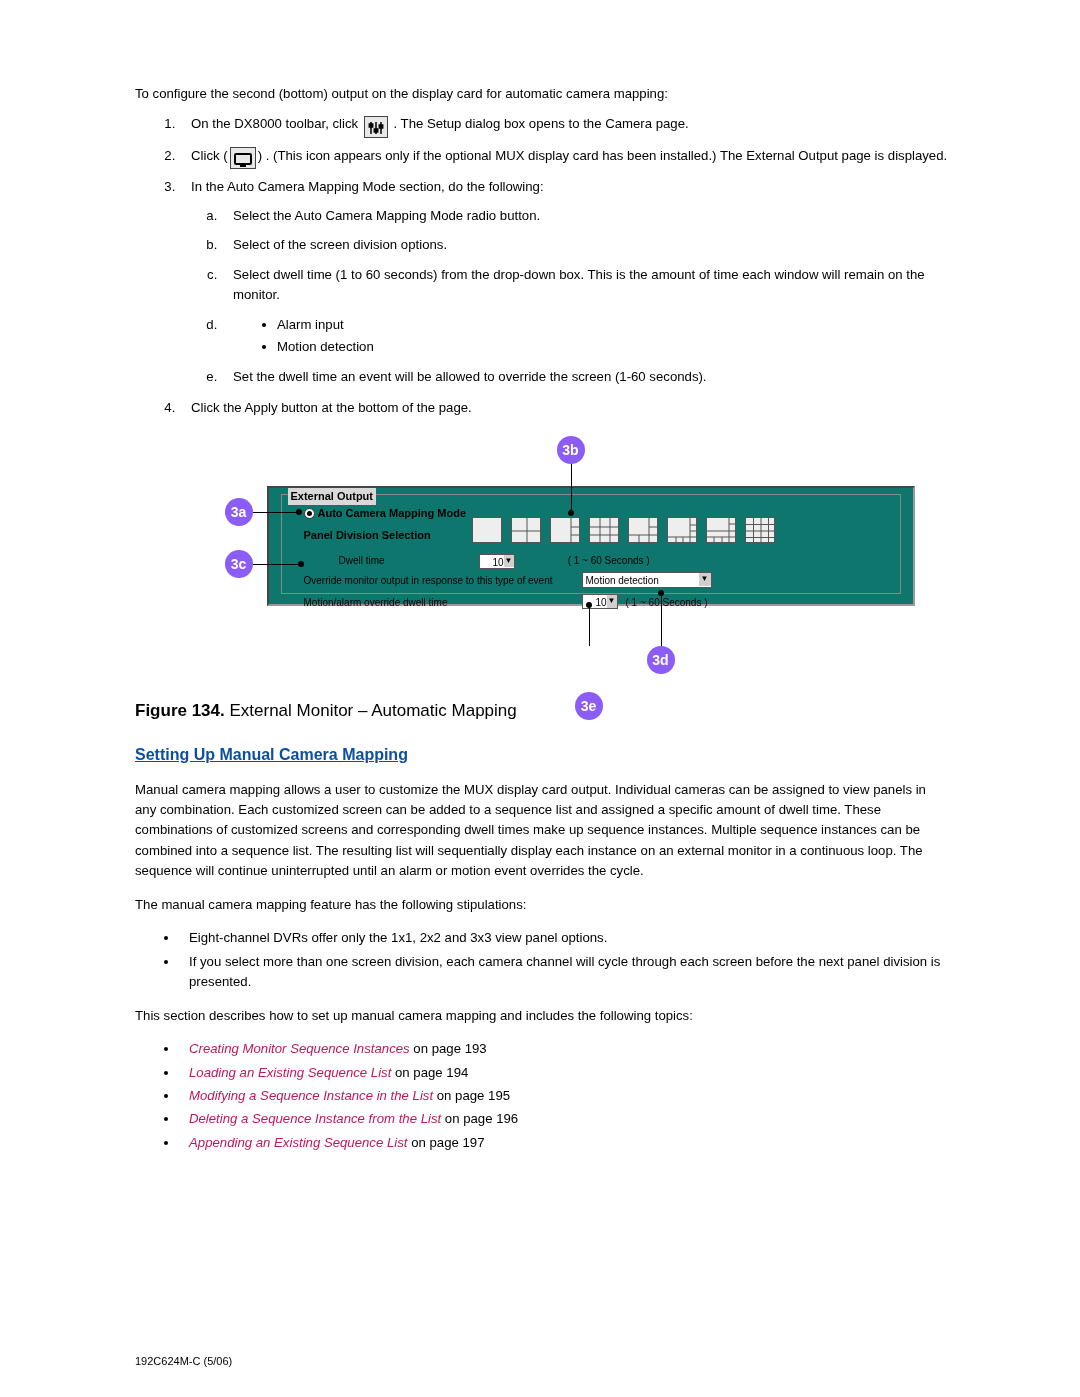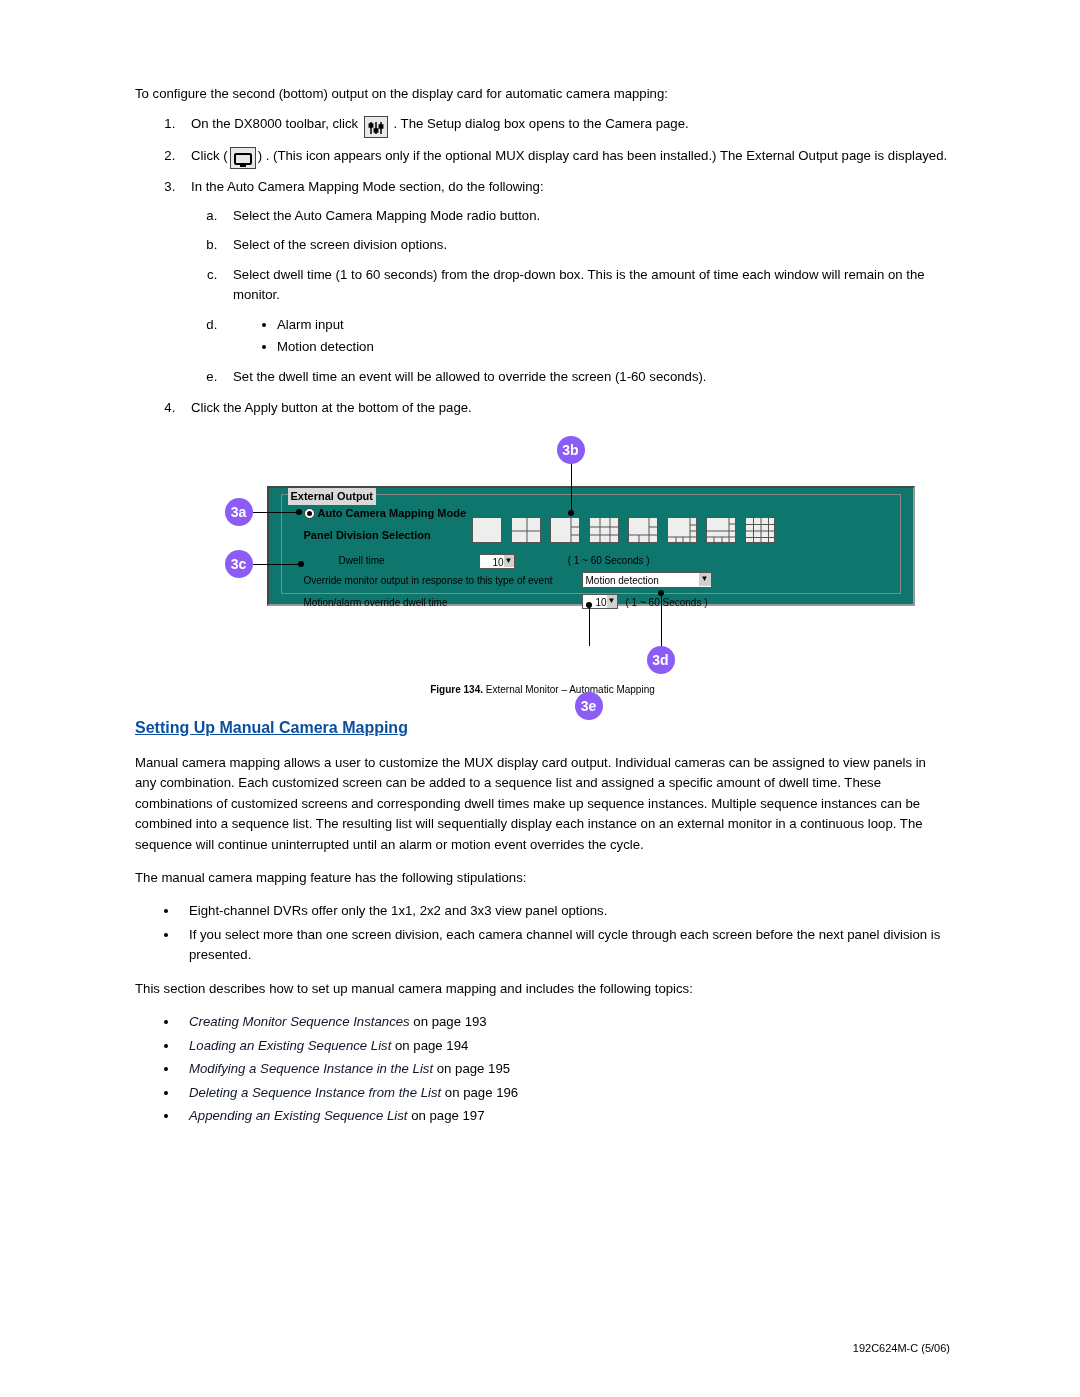--- a/index.html
+++ b/index.html
@@ -68,30 +68,30 @@
   .ma-fld::after{content:"▼"; position:absolute; right:0; top:0; font-size:8px; background:#d0d0d0; width:10px; text-align:center;}
   .ma-hint { position:absolute; left:344px; top:100px; font-size:10px;}
 
   .callout { position:absolute; width:28px; height:28px; background:#8b5cf6; color:#fff; border-radius:50%; display:flex; align-items:center; justify-content:center; font-weight:bold; font-size:14px;}
   .c3a { left:58px; top:62px;} .l3a{ position:absolute; left:86px; top:76px; width:45px; height:1px; background:#000;} .d3a{position:absolute; left:129px; top:73px; width:6px;height:6px;background:#000;border-radius:50%;}
   .c3b { left:390px; top:0;} .l3b{ position:absolute; left:404px; top:28px; width:1px; height:48px; background:#000;} .d3b{position:absolute; left:401px; top:74px; width:6px;height:6px;background:#000;border-radius:50%;}
   .c3c { left:58px; top:114px;} .l3c{ position:absolute; left:86px; top:128px; width:47px; height:1px; background:#000;} .d3c{position:absolute; left:131px; top:125px; width:6px;height:6px;background:#000;border-radius:50%;}
   .c3d { left:480px; top:210px;} .l3d{ position:absolute; left:494px; top:158px; width:1px; height:52px; background:#000;} .d3d{position:absolute; left:491px; top:154px; width:6px;height:6px;background:#000;border-radius:50%;}
   .c3e { left:408px; top:212px;margin-top:44px;} .l3e{ position:absolute; left:422px; top:170px; width:1px; height:40px; background:#000;} .d3e{position:absolute; left:419px; top:166px; width:6px;height:6px;background:#000;border-radius:50%;}
 
-  .caption { text-align:center; font-size:10px; margin-top:8px; }
+  .caption { text-align:left; font-size:17px; margin-top:24px; }
   .caption b { font-weight:bold; }
 
   .section-head { color:#0a4fa0; font-weight:bold; font-size:16px; text-decoration:underline; margin:18px 0 12px 0; }
   .para { margin-bottom:13px; }
   ul.top { list-style:disc; padding-left:44px; margin-bottom:13px;}
   ul.top li{ margin-bottom:3px; padding-left:10px;}
-  .link { color:#0f172a; font-style:italic; }
-
-  .footer { position:absolute; bottom:40px; left:135px; right:130px; display:flex; justify-content:flex-end; font-size:11px; }
+  .link { color:#be185d; font-style:italic; }
+
+  .footer { position:absolute; bottom:27px; left:135px; right:130px; display:flex; justify-content:flex-start; font-size:11px; }
 </style>
 </head>
 <body>
 
 <p class="intro">To configure the second (bottom) output on the display card for automatic camera mapping:</p>
 
 <ol class="main">
   <li>
     <span>On the DX8000 toolbar, click</span>
     <span class="inline-icon sliders-ic">

